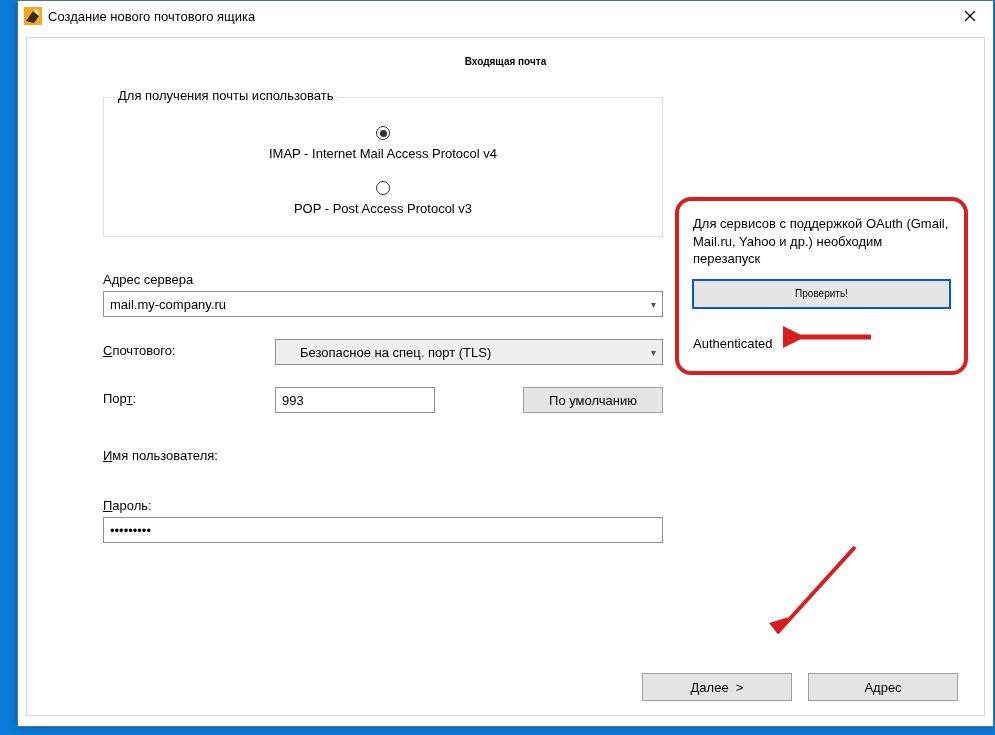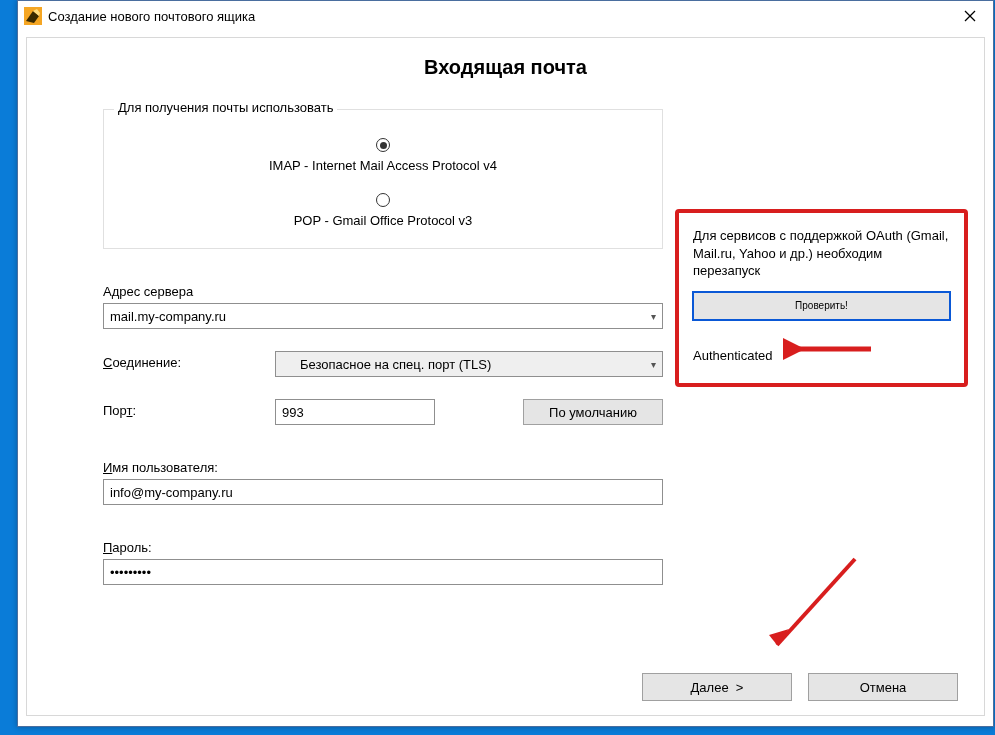--- a/index.html
+++ b/index.html
@@ -58,21 +58,21 @@
     border: 1px solid #d8d8d8;
     background: #ffffff;
     display: flex;
     flex-direction: column;
     padding: 18px 26px 14px 26px;
     position: relative;
   }
   .page-heading {
     text-align: center;
     font-weight: 600;
-    font-size: 20px;
+    font-size: 10px;
     color: #000;
     margin-bottom: 30px;
   }
   .main-area {
     flex: 1;
     display: flex;
     gap: 22px;
   }
   .left-col {
     flex: 0 0 560px;
@@ -184,21 +184,21 @@
     cursor: pointer;
     padding: 0 14px;
   }
 
   .callout {
     position: absolute;
     top: 100px;
     left: -10px;
     right: -10px;
     border: 4px solid #d81e1e;
-    border-radius: 4px;
+    border-radius: 16px;
     padding: 14px 14px 20px 14px;
     background: transparent;
   }
   .callout-text {
     font-size: 13px;
     color: #000;
     line-height: 1.35em;
     margin-bottom: 12px;
   }
   .check-btn {
@@ -264,56 +264,55 @@
         <div class="left-col">
 
           <div class="groupbox">
             <span class="groupbox-legend">Для получения почты использовать</span>
             <div class="radio-row">
               <span class="radio-circle checked"></span>
               <span class="radio-label">IMAP - Internet Mail Access Protocol v4</span>
             </div>
             <div class="radio-row">
               <span class="radio-circle"></span>
-              <span class="radio-label">POP  -  Gmail Office Protocol v3</span>
+              <span class="radio-label">POP  -  Post Access Protocol v3</span>
             </div>
           </div>
 
           <div class="input-wrap">
             <label class="form-label">Адрес сервера</label>
             <div class="t-combo">
               <span>mail.my-company.ru</span>
               <span class="chev">▾</span>
             </div>
           </div>
 
           <div class="row-inline">
             <div class="lbl-cell">
-              <span class="form-label"><span class="underline">С</span><span>оединение:</span></span>
+              <span class="form-label"><span class="underline">С</span><span>почтового:</span></span>
             </div>
             <div class="select-cell">
               <div class="t-combo" style="background:#efefef;padding-left:24px;">
                 <span>Безопасное на спец. порт (TLS)</span>
                 <span class="chev">▾</span>
               </div>
             </div>
           </div>
 
           <div class="port-row">
             <div class="lbl-cell">
               <span class="form-label">Пор<span class="underline">т</span>:</span>
             </div>
             <input class="port-input" value="993" style="">
             <div style="flex:1"></div>
             <button class="btn">По умолчанию</button>
           </div>
 
           <div class="input-wrap">
             <label class="form-label"><span class="underline">И</span>мя пользователя:</label>
-            <input class="t-input" value="info@my-company.ru" style="">
           </div>
 
           <div class="input-wrap">
             <label class="form-label"><span class="underline">П</span>ароль:</label>
             <input class="t-input" value="•••••••••" style="">
           </div>
 
         </div>
 
         <div class="right-col">
@@ -340,18 +339,18 @@
               </marker>
             </defs>
             <line x1="100" y1="10" x2="22" y2="96" stroke="#d81e1e" stroke-width="4"></line>
             <path d="M22 96 L34 80 L14 86 Z" fill="#d81e1e"></path>
           </svg>
         </div>
       </div>
 
       <div class="footer-row">
         <button class="btn"><span class="underline">Д</span>алее&nbsp;&nbsp;&gt;</button>
-        <button class="btn">Отмена</button>
+        <button class="btn">Адрес</button>
       </div>
 
     </div>
   </div>
 </div>
 
 </body></html>

